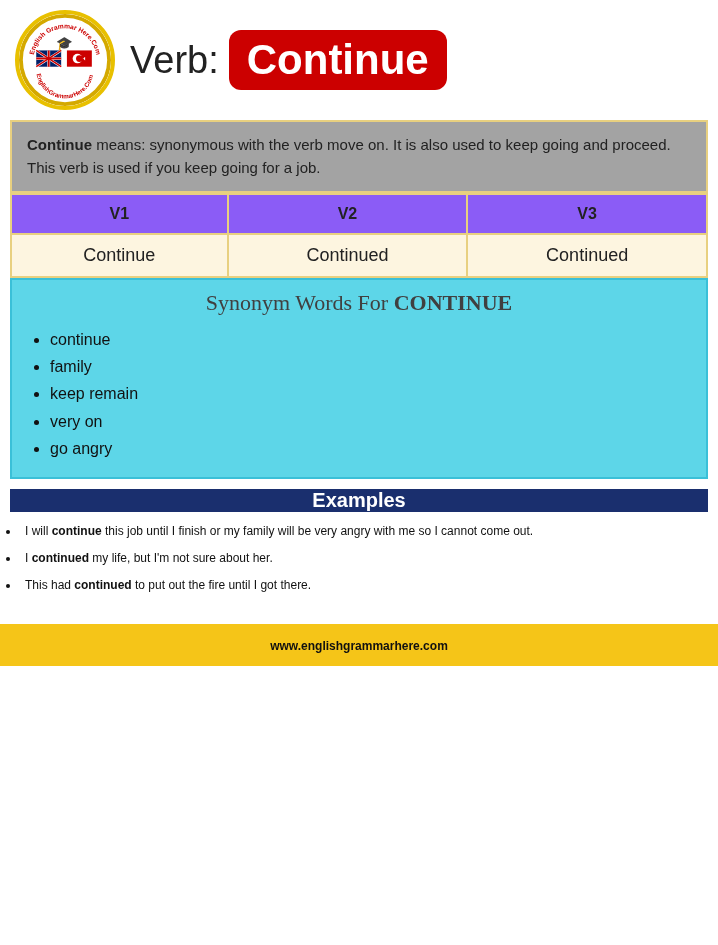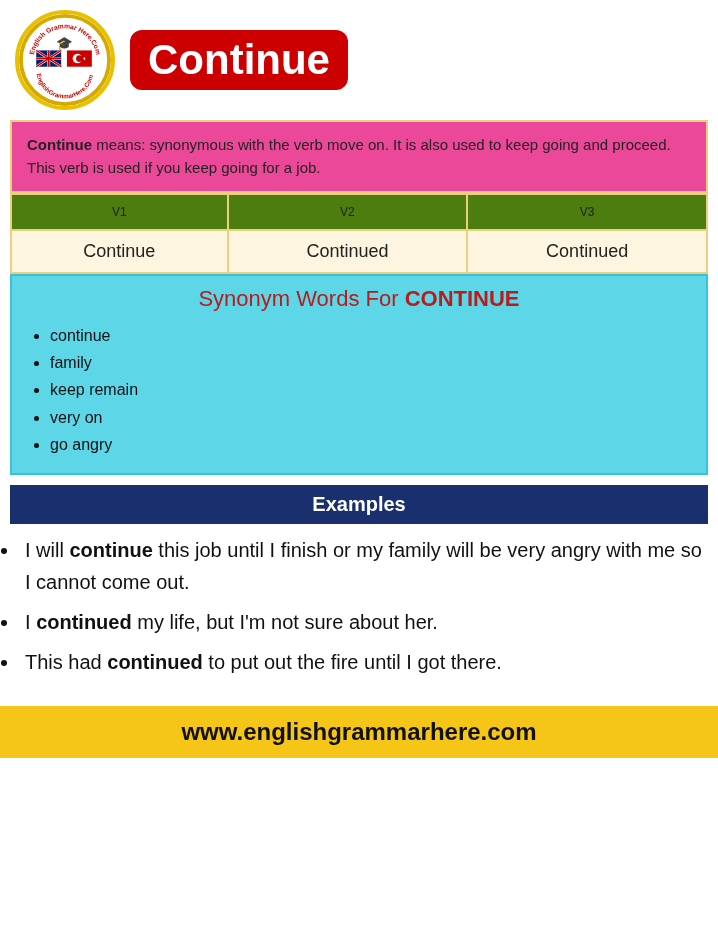--- a/index.html
+++ b/index.html
@@ -35,21 +35,21 @@
       background: #cc0000;
       color: #fff;
       font-size: 42px;
       font-weight: bold;
       padding: 6px 18px;
       border-radius: 12px;
     }
 
     
     .definition-box {
-      background: #ec4899;
+      background: #a3a3a3;
       border: 2px solid #e8d080;
       margin: 0 10px;
       padding: 12px 15px;
     }
     .definition-text {
       font-size: 15px;
       line-height: 1.5;
       color: #222;
     }
     .definition-text strong {
@@ -57,24 +57,24 @@
     }
 
     
     .verb-table {
       width: calc(100% - 20px);
       margin: 0 10px;
       border-collapse: collapse;
       border: 2px solid #e8d080;
     }
     .verb-table th {
-      background: #4d7c0f;
-      color: #222;
-      font-size: 12px;
-      font-weight: normal;
+      background: #8b5cf6;
+      color: #222;
+      font-size: 16px;
+      font-weight: bold;
       padding: 10px;
       text-align: center;
       border: 2px solid #e8d080;
     }
     .verb-table td {
       background: #fdf5e0;
       color: #222;
       font-size: 18px;
       padding: 10px;
       text-align: center;
@@ -85,22 +85,23 @@
     .synonym-box {
       background: #5dd6e8;
       margin: 0 10px;
       padding: 10px 15px 15px;
       border: 2px solid #3ac0d8;
     }
     .synonym-title {
       font-size: 22px;
       font-weight: normal;
       text-align: center;
-      color: #b91c1c;
+      color: #404040;
       margin-bottom: 10px;
+      font-family: Liberation Serif, serif;
     }
     .synonym-title strong {
       font-weight: bold;
     }
     .synonym-columns {
       display: flex;
       gap: 0;
     }
     .synonym-col {
       flex: 1;
@@ -116,47 +117,46 @@
       line-height: 1.7;
     }
 
     
     .examples-header {
       background: #1a2f6e;
       color: #fff;
       font-size: 20px;
       font-weight: bold;
       text-align: center;
-      padding: 8px;
       margin: 10px 10px 0 10px;
     }
     .examples-list {
       padding: 10px 15px 10px 20px;
       list-style: disc;
     }
     .examples-list li {
-      font-size: 20px;
+      font-size: 12px;
       color: #111;
       line-height: 1.6;
       margin-bottom: 8px;
       padding-left: 5px;
     }
     .examples-list li strong {
       font-weight: bold;
     }
 
     
     .footer {
       background: #f5c518;
       text-align: center;
       padding: 12px;
       margin-top: 10px;
     }
     .footer-text {
-      font-size: 24px;
+      font-size: 12px;
       font-weight: bold;
       color: #111;
     }
 
     
     .logo-svg-wrap {
       width: 100px;
       height: 100px;
       border-radius: 50%;
       border: 4px solid #e8c000;
@@ -200,20 +200,21 @@
       <text x="48" y="36" text-anchor="middle" font-size="14">🎓</text>
 
       <path id="bottomCurve" d="M 18,58 A 30,30 0 0,0 78,58" fill="none"></path>
       <text font-size="6.5" fill="#cc0000" font-weight="bold" font-family="Arial">
         <textPath href="#bottomCurve" startOffset="5%">EnglishGrammarHere.Com</textPath>
       </text>
     </svg>
   </div>
 
   <div class="header-title">
+    <span class="verb-label">Verb:</span>
     <span class="verb-highlight">Continue</span>
   </div>
 </div>
 
 <div class="definition-box">
   <p class="definition-text">
     <strong>Continue</strong><span> means: synonymous with the verb move on. It is also used to keep going and proceed. This verb is used if you keep going for a job.</span>
   </p>
 </div>
 

